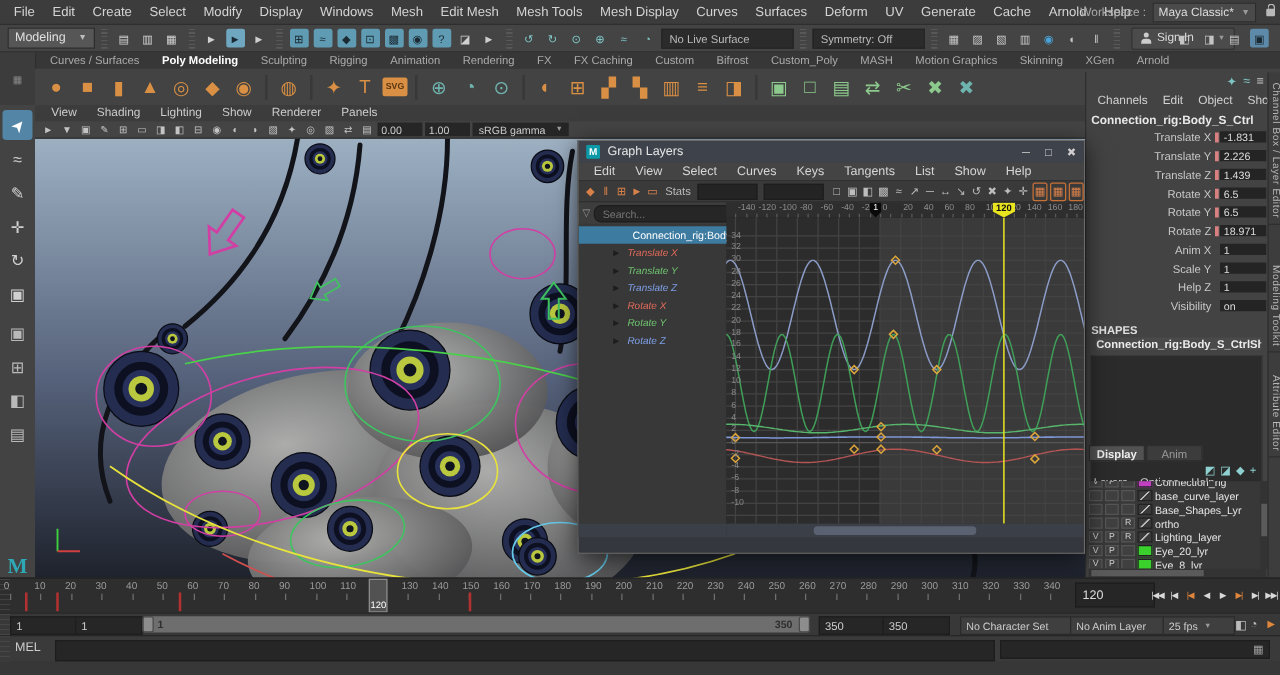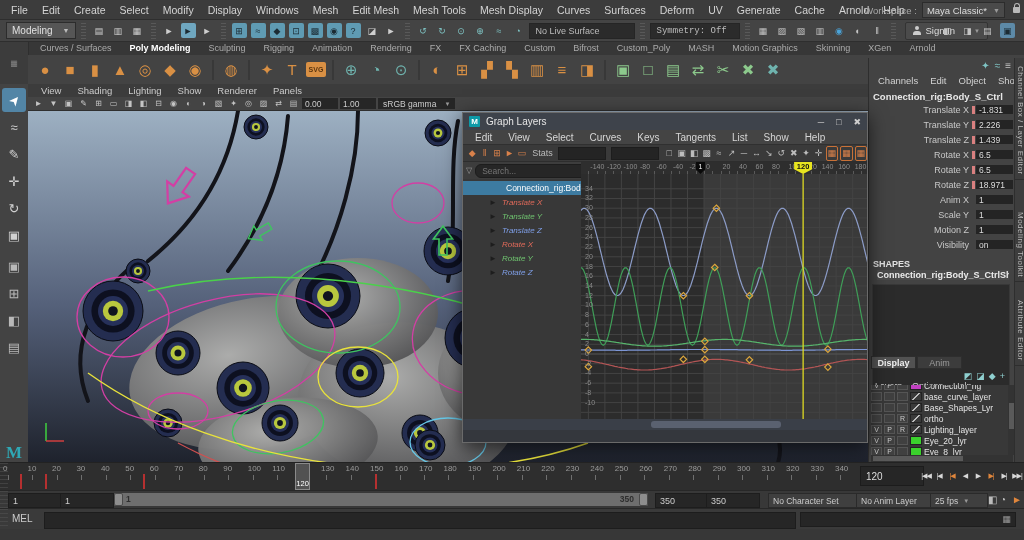--- a/index.html
+++ b/index.html
@@ -202,21 +202,21 @@
       <span class="sl-icon" style="color: rgb(207, 207, 207);">►</span>
       <div class="sl-sep"></div>
       <span class="sl-icon" style="color: rgb(127, 196, 196);">↺</span>
       <span class="sl-icon" style="color: rgb(127, 196, 196);">↻</span>
       <span class="sl-icon" style="color: rgb(127, 196, 196);">⊙</span>
       <span class="sl-icon" style="color: rgb(127, 196, 196);">⊕</span>
       <span class="sl-icon" style="color: rgb(127, 196, 196);">≈</span>
       <span class="sl-icon" style="color: rgb(127, 196, 196);">◔</span>
       <div class="sl-field" style="width: 92px;">No Live Surface</div>
       <div class="sl-sep"></div>
-      <div class="sl-field" style="width: 76px; font-family: Liberation Mono, monospace;">Symmetry: Off</div>
+      <div class="sl-field" style="width: 76px;">Symmetry: Off</div>
       <div class="sl-sep"></div>
       <span class="sl-icon" style="color: rgb(196, 196, 196);">▦</span>
       <span class="sl-icon" style="color: rgb(196, 196, 196);">▨</span>
       <span class="sl-icon" style="color: rgb(196, 196, 196);">▧</span>
       <span class="sl-icon" style="color: rgb(196, 196, 196);">▥</span>
       <span class="sl-icon" style="color: rgb(74, 163, 216);">◉</span>
       <span class="sl-icon" style="color: rgb(196, 196, 196);">◐</span>
       <span class="sl-icon" style="color: rgb(196, 196, 196);">‖</span>
       <div class="sl-sep"></div>
       <div id="signin">
@@ -562,21 +562,21 @@
         <div class="cb-attr-label" style="top: 107px; left: 0px;">Rotate Y</div>
         <div class="cb-key" style="top: 108px; left: 103px;"></div>
         <div class="cb-val" style="top: 107px; left: 107px;">6.5</div>
         <div class="cb-attr-label" style="top: 122px; left: 0px;">Rotate Z</div>
         <div class="cb-key" style="top: 123px; left: 103px;"></div>
         <div class="cb-val" style="top: 122px; left: 107px;">18.971</div>
         <div class="cb-attr-label" style="top: 137px; left: 0px;">Anim X</div>
         <div class="cb-val" style="top: 137px; left: 107px;">1</div>
         <div class="cb-attr-label" style="top: 152px; left: 0px;">Scale Y</div>
         <div class="cb-val" style="top: 152px; left: 107px;">1</div>
-        <div class="cb-attr-label" style="top: 167px; left: 0px;">Motion Z</div>
+        <div class="cb-attr-label" style="top: 167px; left: 0px;">Help Z</div>
         <div class="cb-val" style="top: 167px; left: 107px;">1</div>
         <div class="cb-attr-label" style="top: 182px; left: 0px;">Visibility</div>
         <div class="cb-val" style="top: 182px; left: 107px;">on</div>
       </div>
     <div id="cb-shapes" class="abs" style="top:201px;">SHAPES</div>
     <div id="cb-shape-node" class="abs" style="top:212px;">Connection_rig:Body_S_CtrlShape</div>
     <div id="cb-empty" class="abs" style="top:226px;height:130px;"></div>
     <div id="layer-tabs"></div>
     <div id="layer-menus" class="abs" style="top:321px;">
         <span class="layer-menu">Layers</span>

